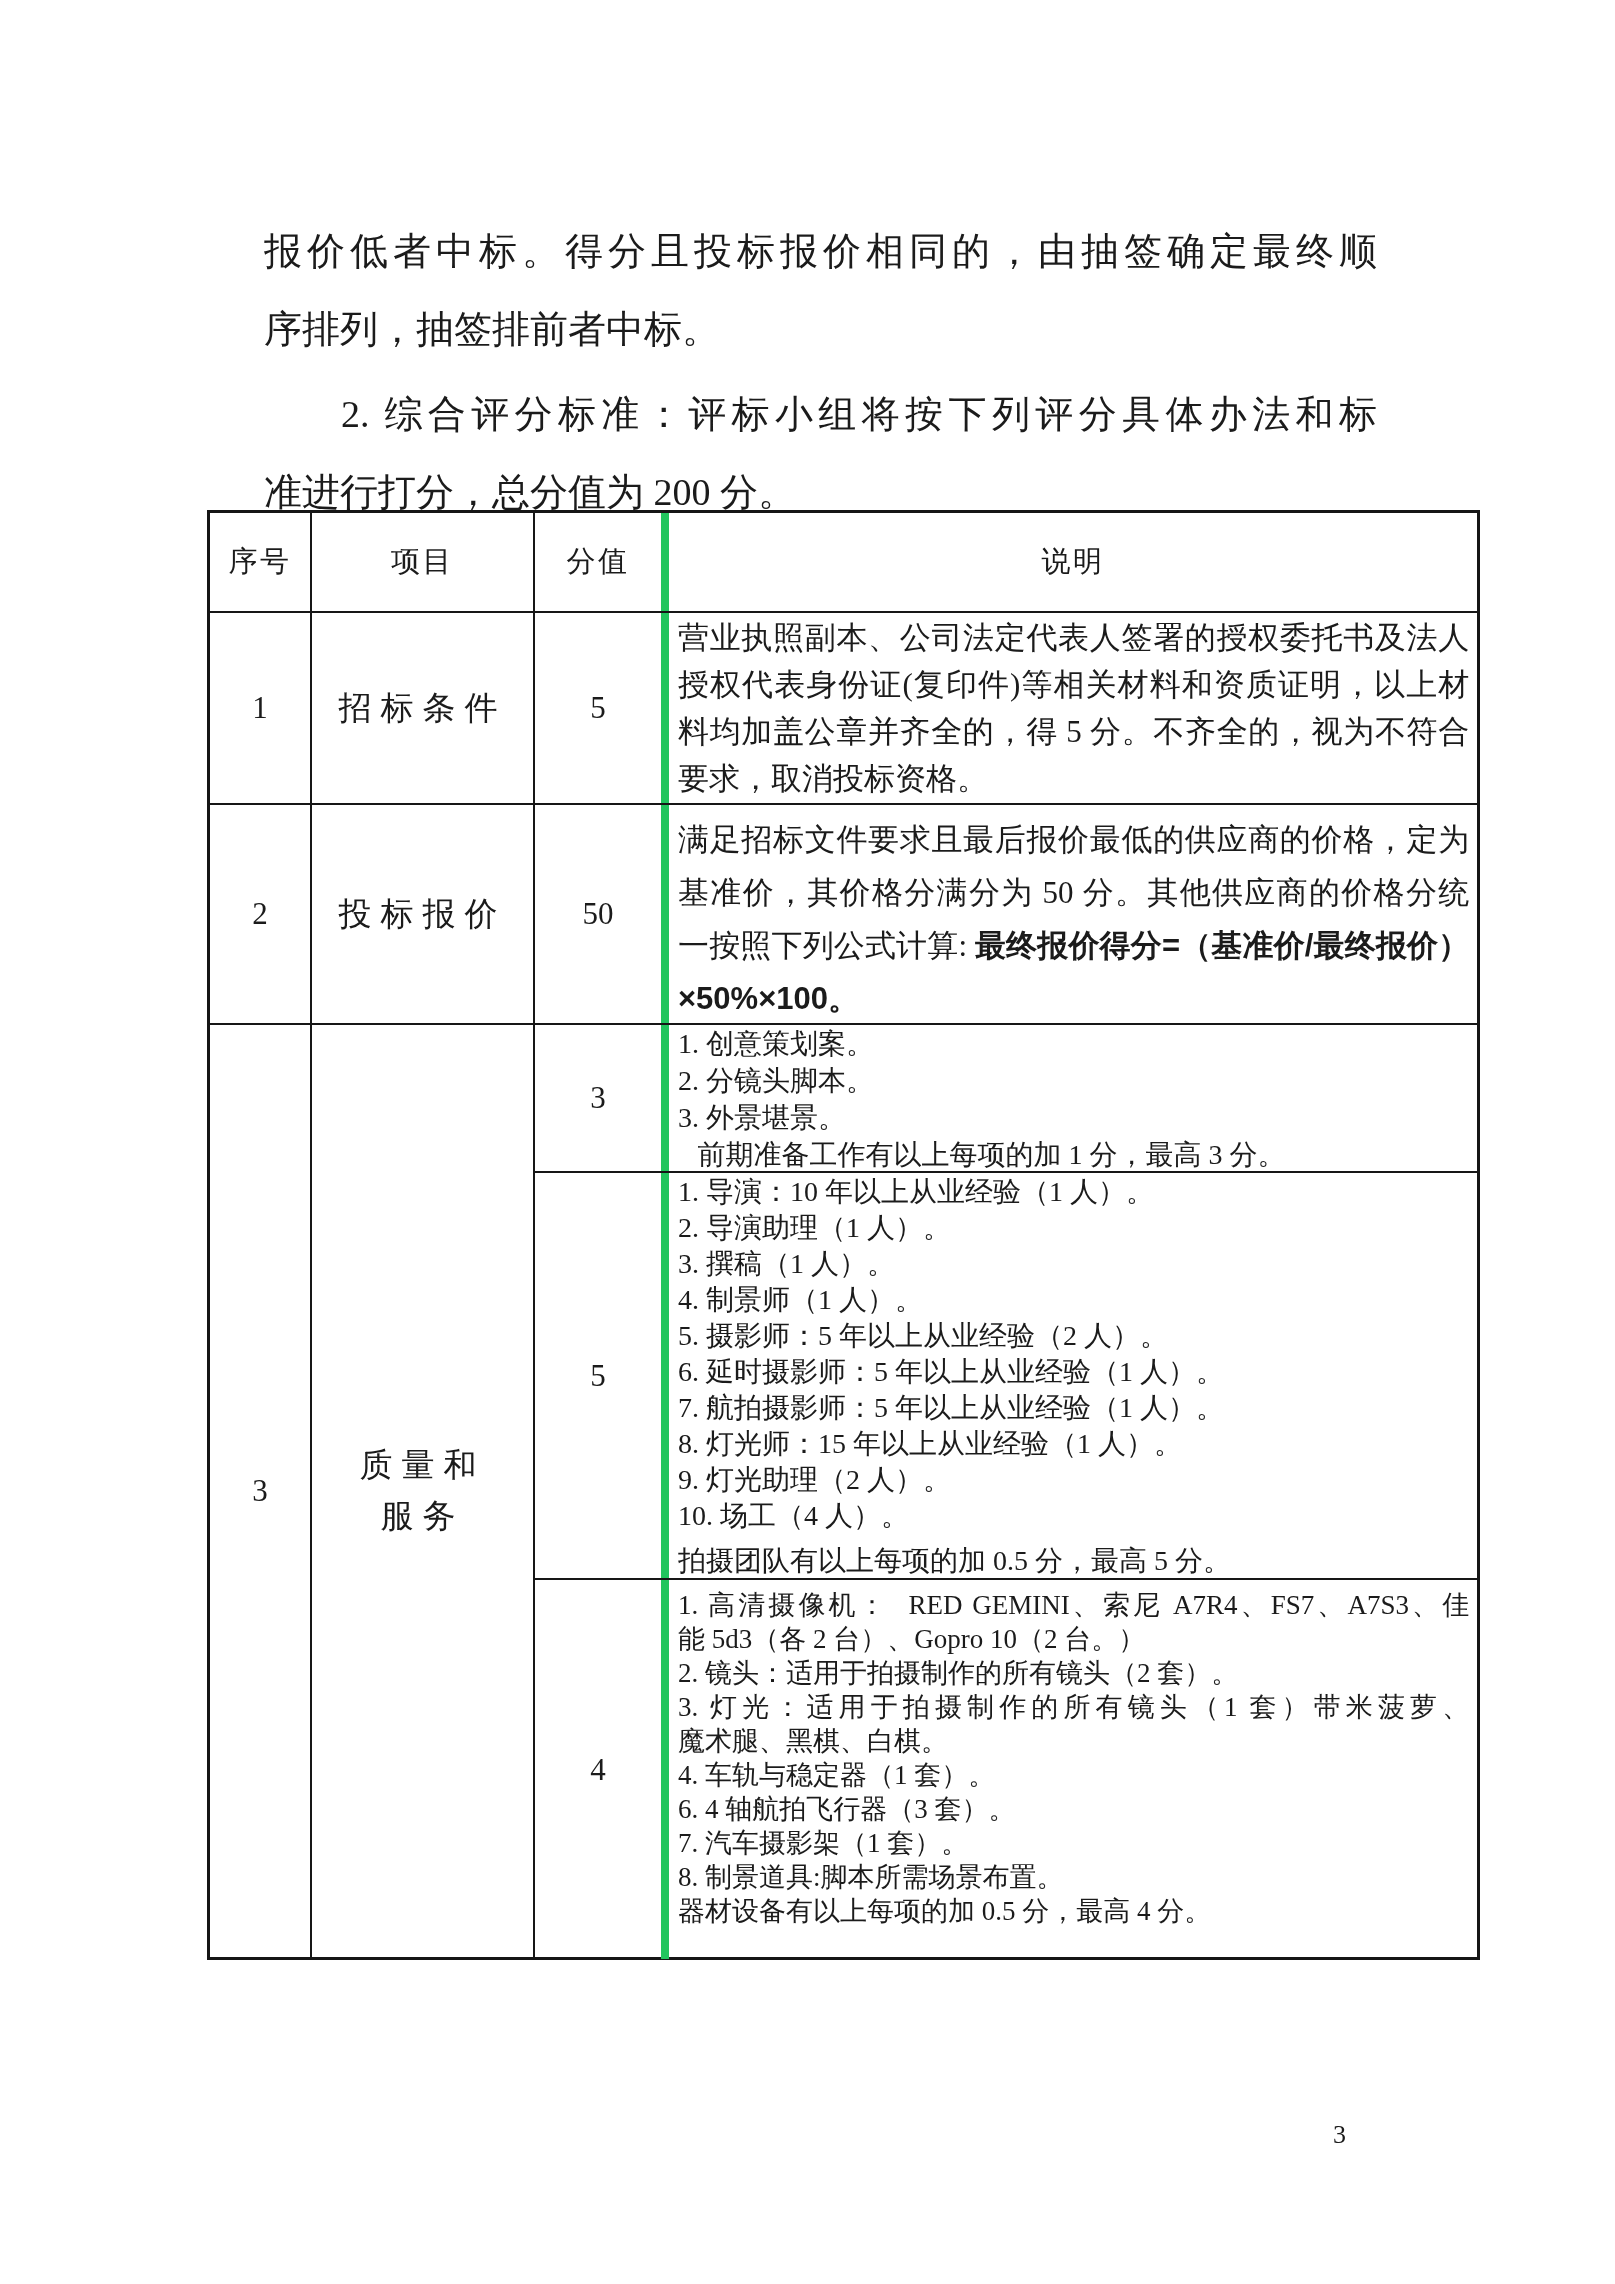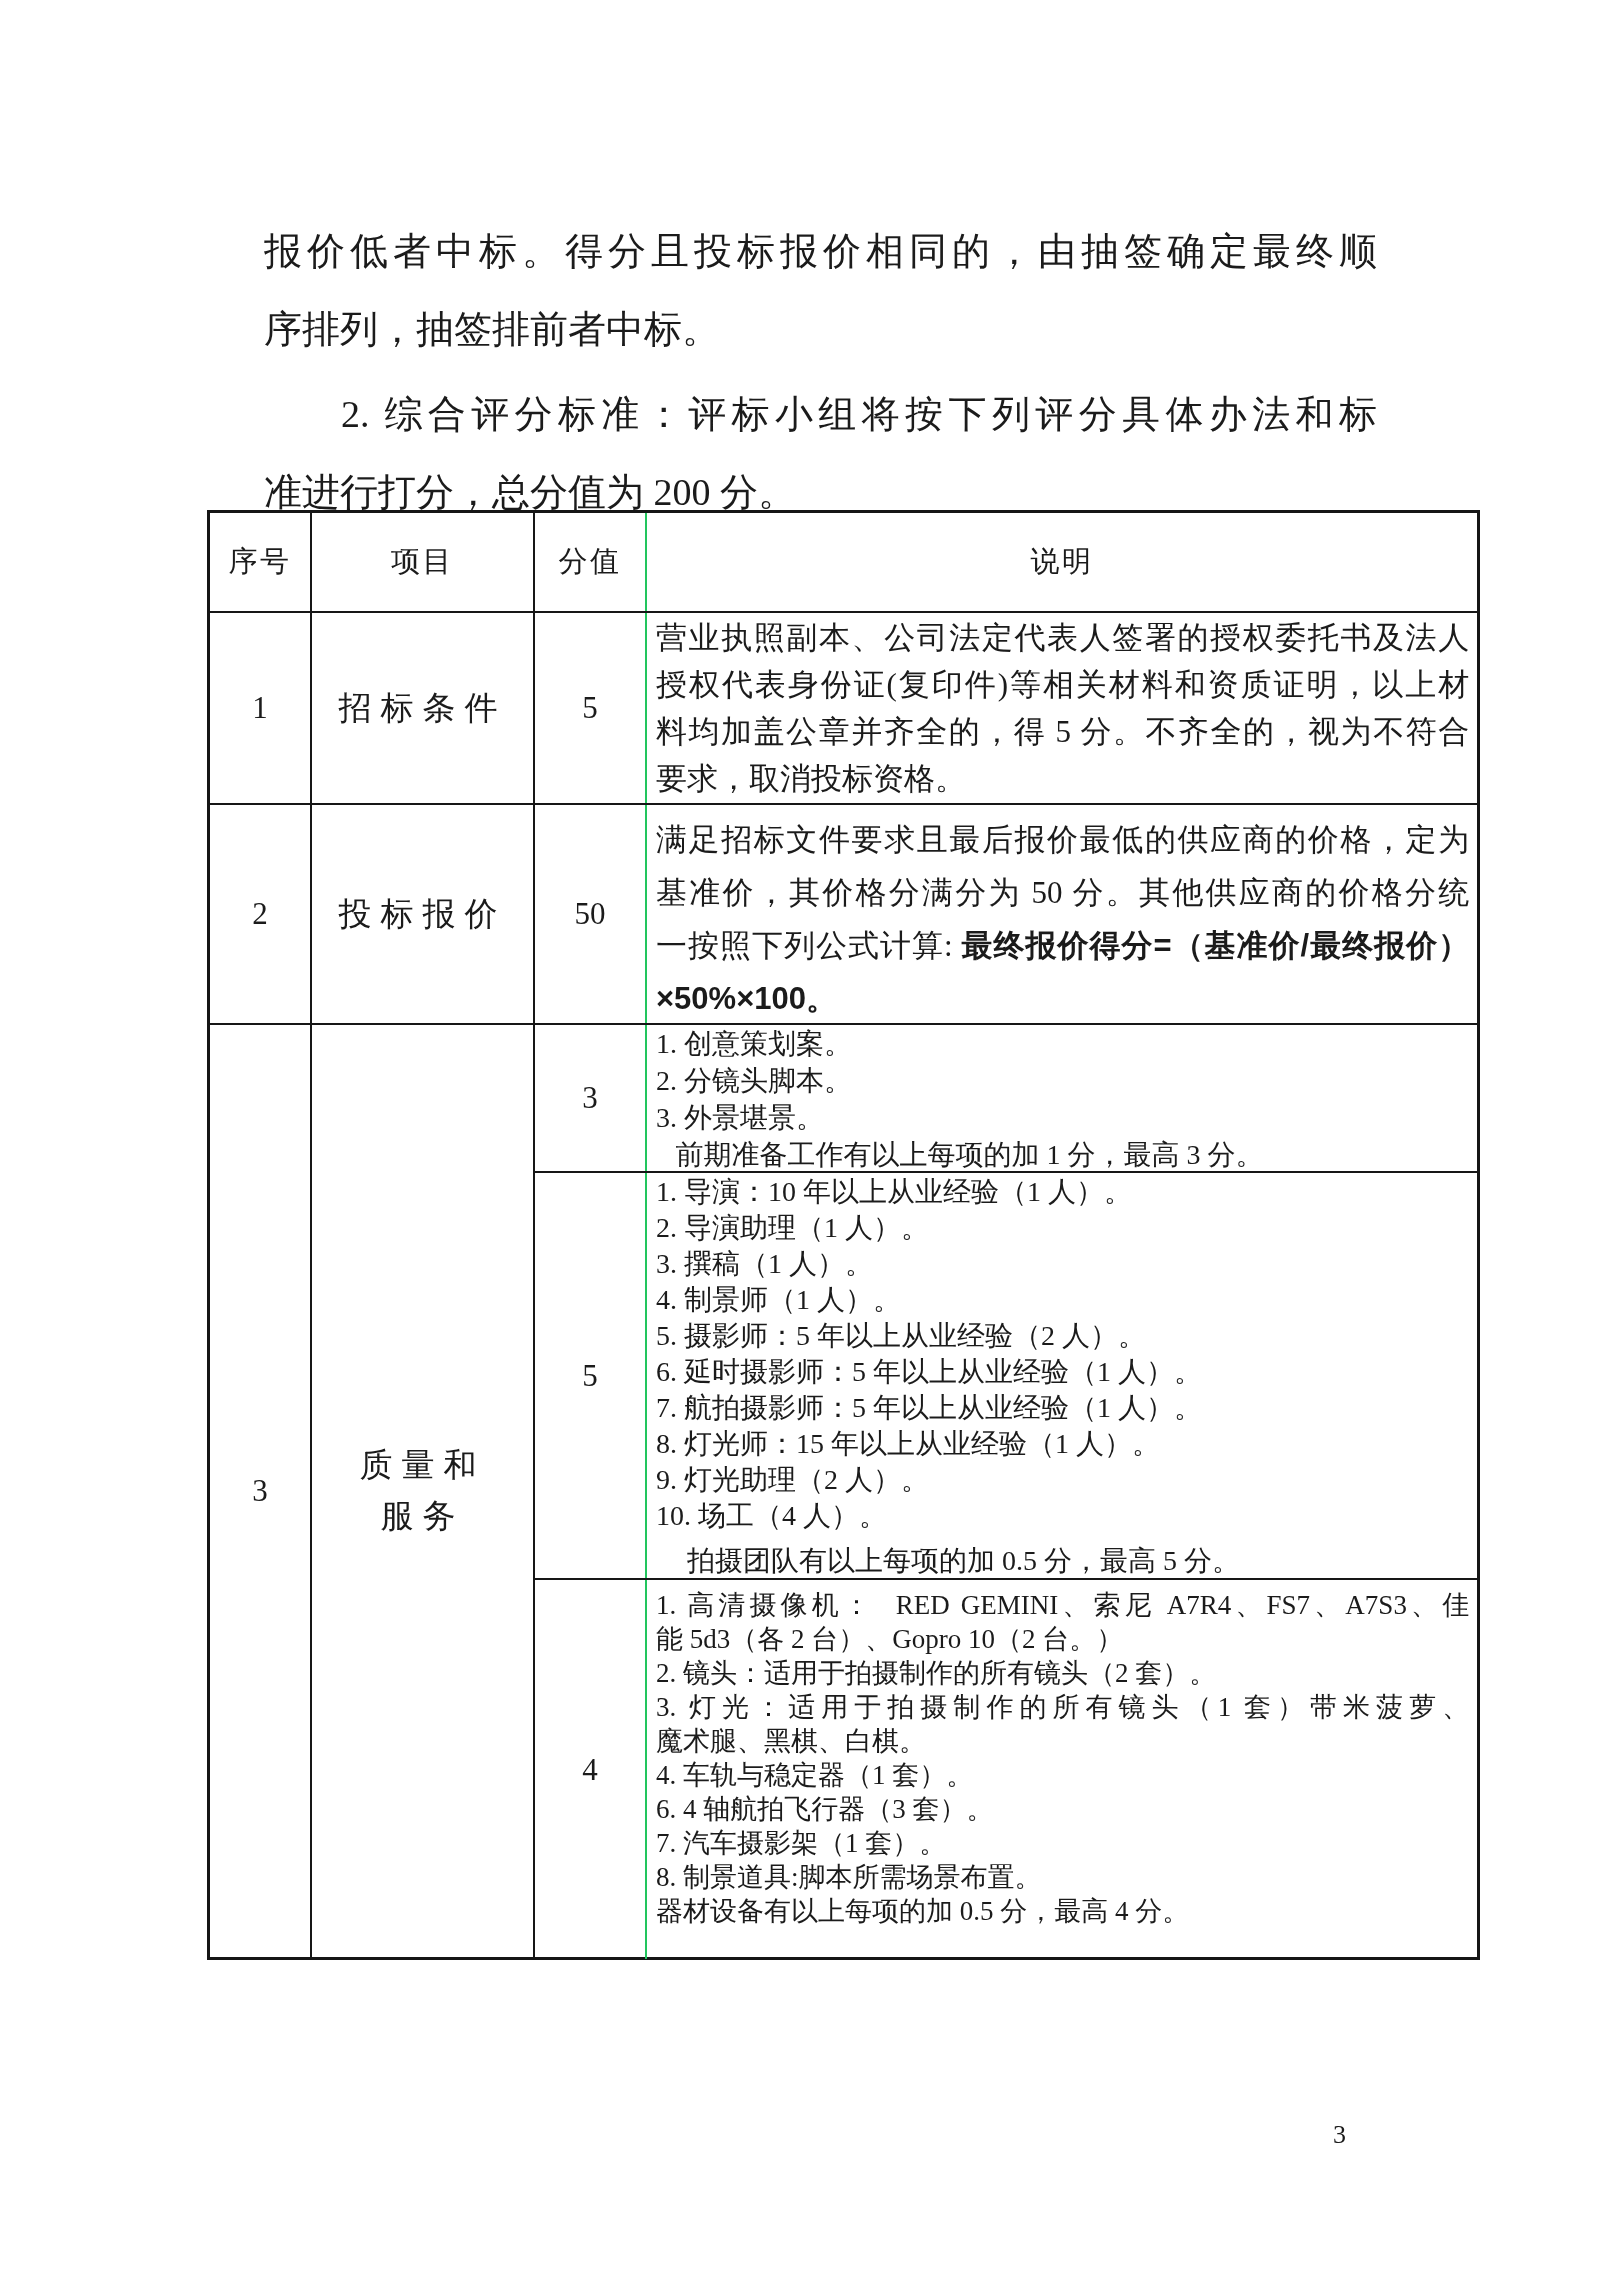--- a/index.html
+++ b/index.html
@@ -20,21 +20,21 @@
 
   .ttable{
     position:absolute;left:207px;top:510px;width:1273px;height:1450px;
     border:3.3px solid #161616;box-sizing:border-box;background:#fff;
   }
   .trow{display:flex;border-top:2.6px solid #161616;box-sizing:border-box}
   .trow.thead{border-top:none;height:98px}
   .cell{box-sizing:border-box;overflow:hidden}
   .c-no{width:102px;border-right:2px solid #161616;display:flex;align-items:center;justify-content:center;font-size:31px}
   .c-item{width:223px;border-right:2px solid #161616;display:flex;flex-direction:column;align-items:center;justify-content:center}
-  .c-score{width:112px;border-right:2px solid #22c55e;display:flex;align-items:center;justify-content:center;font-size:31px}
+  .c-score{width:134px;border-right:8px solid #22c55e;display:flex;align-items:center;justify-content:center;font-size:31px}
   .c-desc{flex:1;padding:0 7.8px 0 9px}
   .th{font-family:"Liberation Sans","DejaVu Sans",sans-serif;font-size:29px;display:flex;align-items:center;justify-content:center;padding:0;letter-spacing:2.6px}
   .item-line{font-size:33px;letter-spacing:9px;line-height:51px;white-space:nowrap}
   .sub-stack{flex:1;display:flex;flex-direction:column}
   .sub{display:flex;flex:1 1 auto;box-sizing:border-box;overflow:hidden}
   .sub + .sub{border-top:2.6px solid #161616}
   .line{white-space:pre-wrap}
   .fs-lg{font-size:31px}
   .fs-sm{font-size:28px}
   .fs-xs{font-size:27px}
@@ -123,21 +123,21 @@
               <div class="line"><span>1. 导演：10 年以上从业经验（1 人）。</span></div>
               <div class="line"><span>2. 导演助理（1 人）。</span></div>
               <div class="line"><span>3. 撰稿（1 人）。</span></div>
               <div class="line"><span>4. 制景师（1 人）。</span></div>
               <div class="line"><span>5. 摄影师：5 年以上从业经验（2 人）。</span></div>
               <div class="line"><span>6. 延时摄影师：5 年以上从业经验（1 人）。</span></div>
               <div class="line"><span>7. 航拍摄影师：5 年以上从业经验（1 人）。</span></div>
               <div class="line"><span>8. 灯光师：15 年以上从业经验（1 人）。</span></div>
               <div class="line"><span>9. 灯光助理（2 人）。</span></div>
               <div class="line"><span>10. 场工（4 人）。</span></div>
-              <div class="line" style="margin-top: 9px; margin-left: 31px;"><span>拍摄团队有以上每项的加 0.5 分，最高 5 分。</span></div>
+              <div class="line" style="margin-top: 9px;"><span>拍摄团队有以上每项的加 0.5 分，最高 5 分。</span></div>
             </div>
           </div>
           <div class="sub" style="flex: 0 0 381px;">
             <div class="cell c-score">4</div>
             <div class="cell c-desc fs-xs lh-52 pt-4">
               <div class="line j"><span>1. 高清摄像机：  RED GEMINI、索尼 A7R4、FS7、A7S3、佳</span></div>
               <div class="line"><span>能 5d3（各 2 台）、Gopro 10（2 台。）</span></div>
               <div class="line"><span>2. 镜头：适用于拍摄制作的所有镜头（2 套）。</span></div>
               <div class="line j"><span>3. 灯光：适用于拍摄制作的所有镜头（1 套）带米菠萝、</span></div>
               <div class="line"><span>魔术腿、黑棋、白棋。</span></div>

